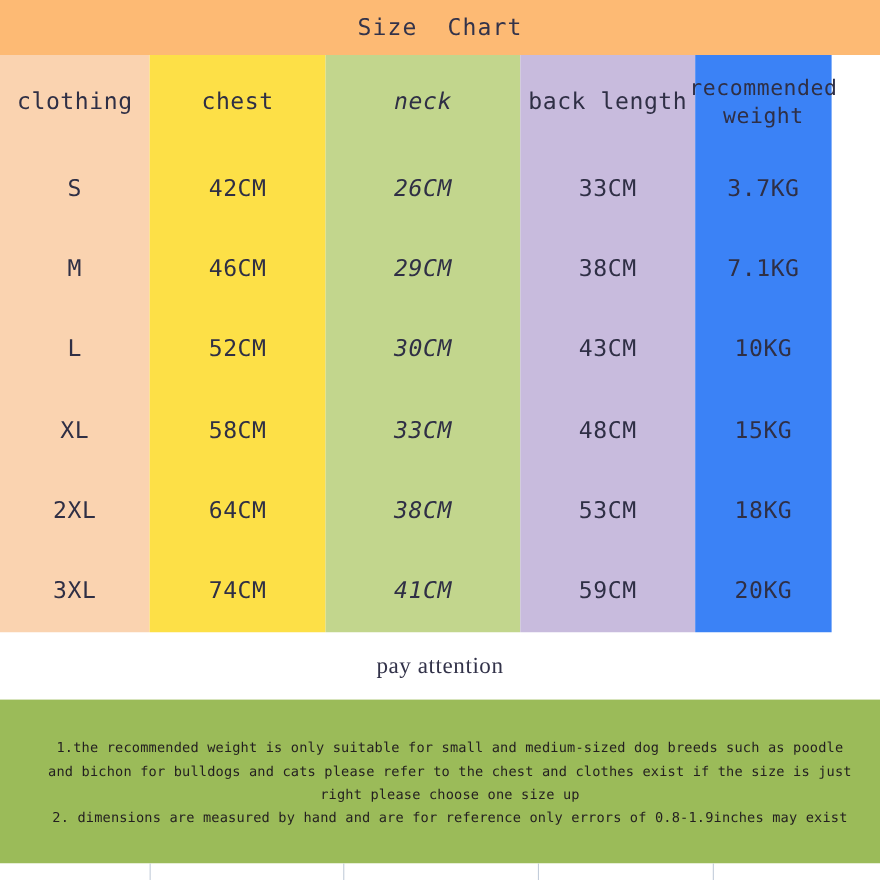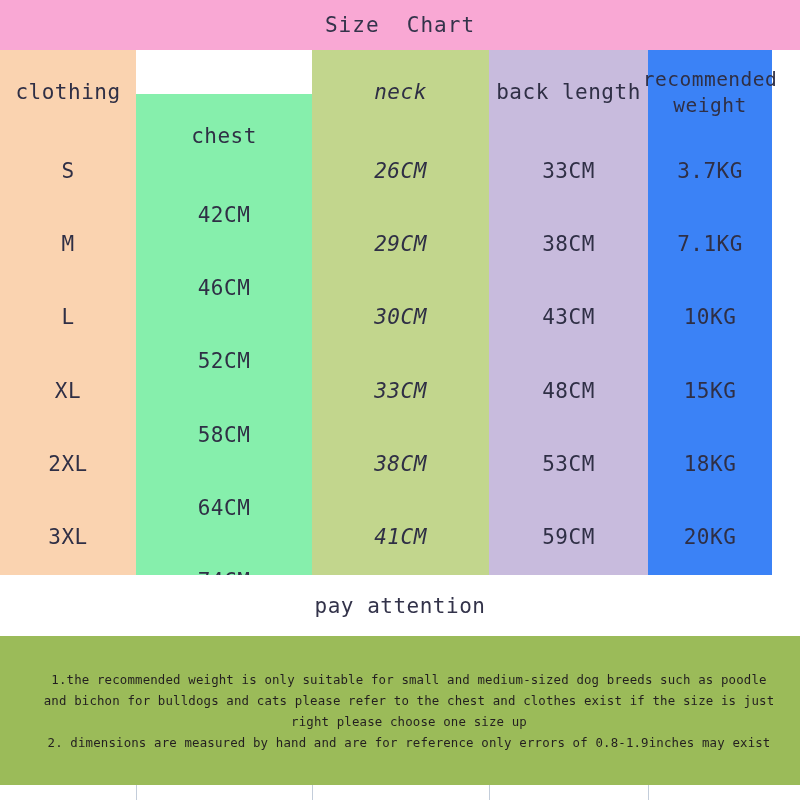--- a/index.html
+++ b/index.html
@@ -24,21 +24,21 @@
   
   .title-bar {
     position: absolute;
     left: 0;
     top: 0;
     width: 800px;
     height: 50px;
     display: flex;
     align-items: center;
     justify-content: center;
-    background: #f9a8d4;
+    background: #fdba74;
   }
   .title-text {
     font-size: 21px;
     letter-spacing: 1px;
     color: #33334a;
     white-space: pre;
   }
 
   
   .size-table {
@@ -49,21 +49,21 @@
     height: 525px;
     display: flex;
     flex-direction: row;
   }
   .col {
     display: flex;
     flex-direction: column;
     height: 100%;
   }
   .col-clothing   { width: 136px; background: #fad3b0; }
-  .col-chest      { width: 176px; background: #86efac; margin-top: 44px; }
+  .col-chest      { width: 160px; background: #fde047; }
   .col-neck       { width: 177px; background: #c2d68d; font-style: italic; }
   .col-backlength { width: 159px; background: #c8bbdd; }
   .col-weight     { width: 124px; background: #3b82f6; }
 
   .cell {
     display: flex;
     align-items: center;
     justify-content: center;
     text-align: center;
     font-size: 21px;
@@ -89,20 +89,21 @@
   .attention-bar {
     position: absolute;
     left: 0;
     top: 575px;
     width: 800px;
     height: 61px;
     background: #ffffff;
     display: flex;
     align-items: center;
     justify-content: center;
+    font-family: Liberation Serif, serif;
   }
   .attention-text {
     font-size: 21px;
     letter-spacing: 0.5px;
     color: #33334a;
     white-space: pre;
   }
 
   
   .notes-block {

